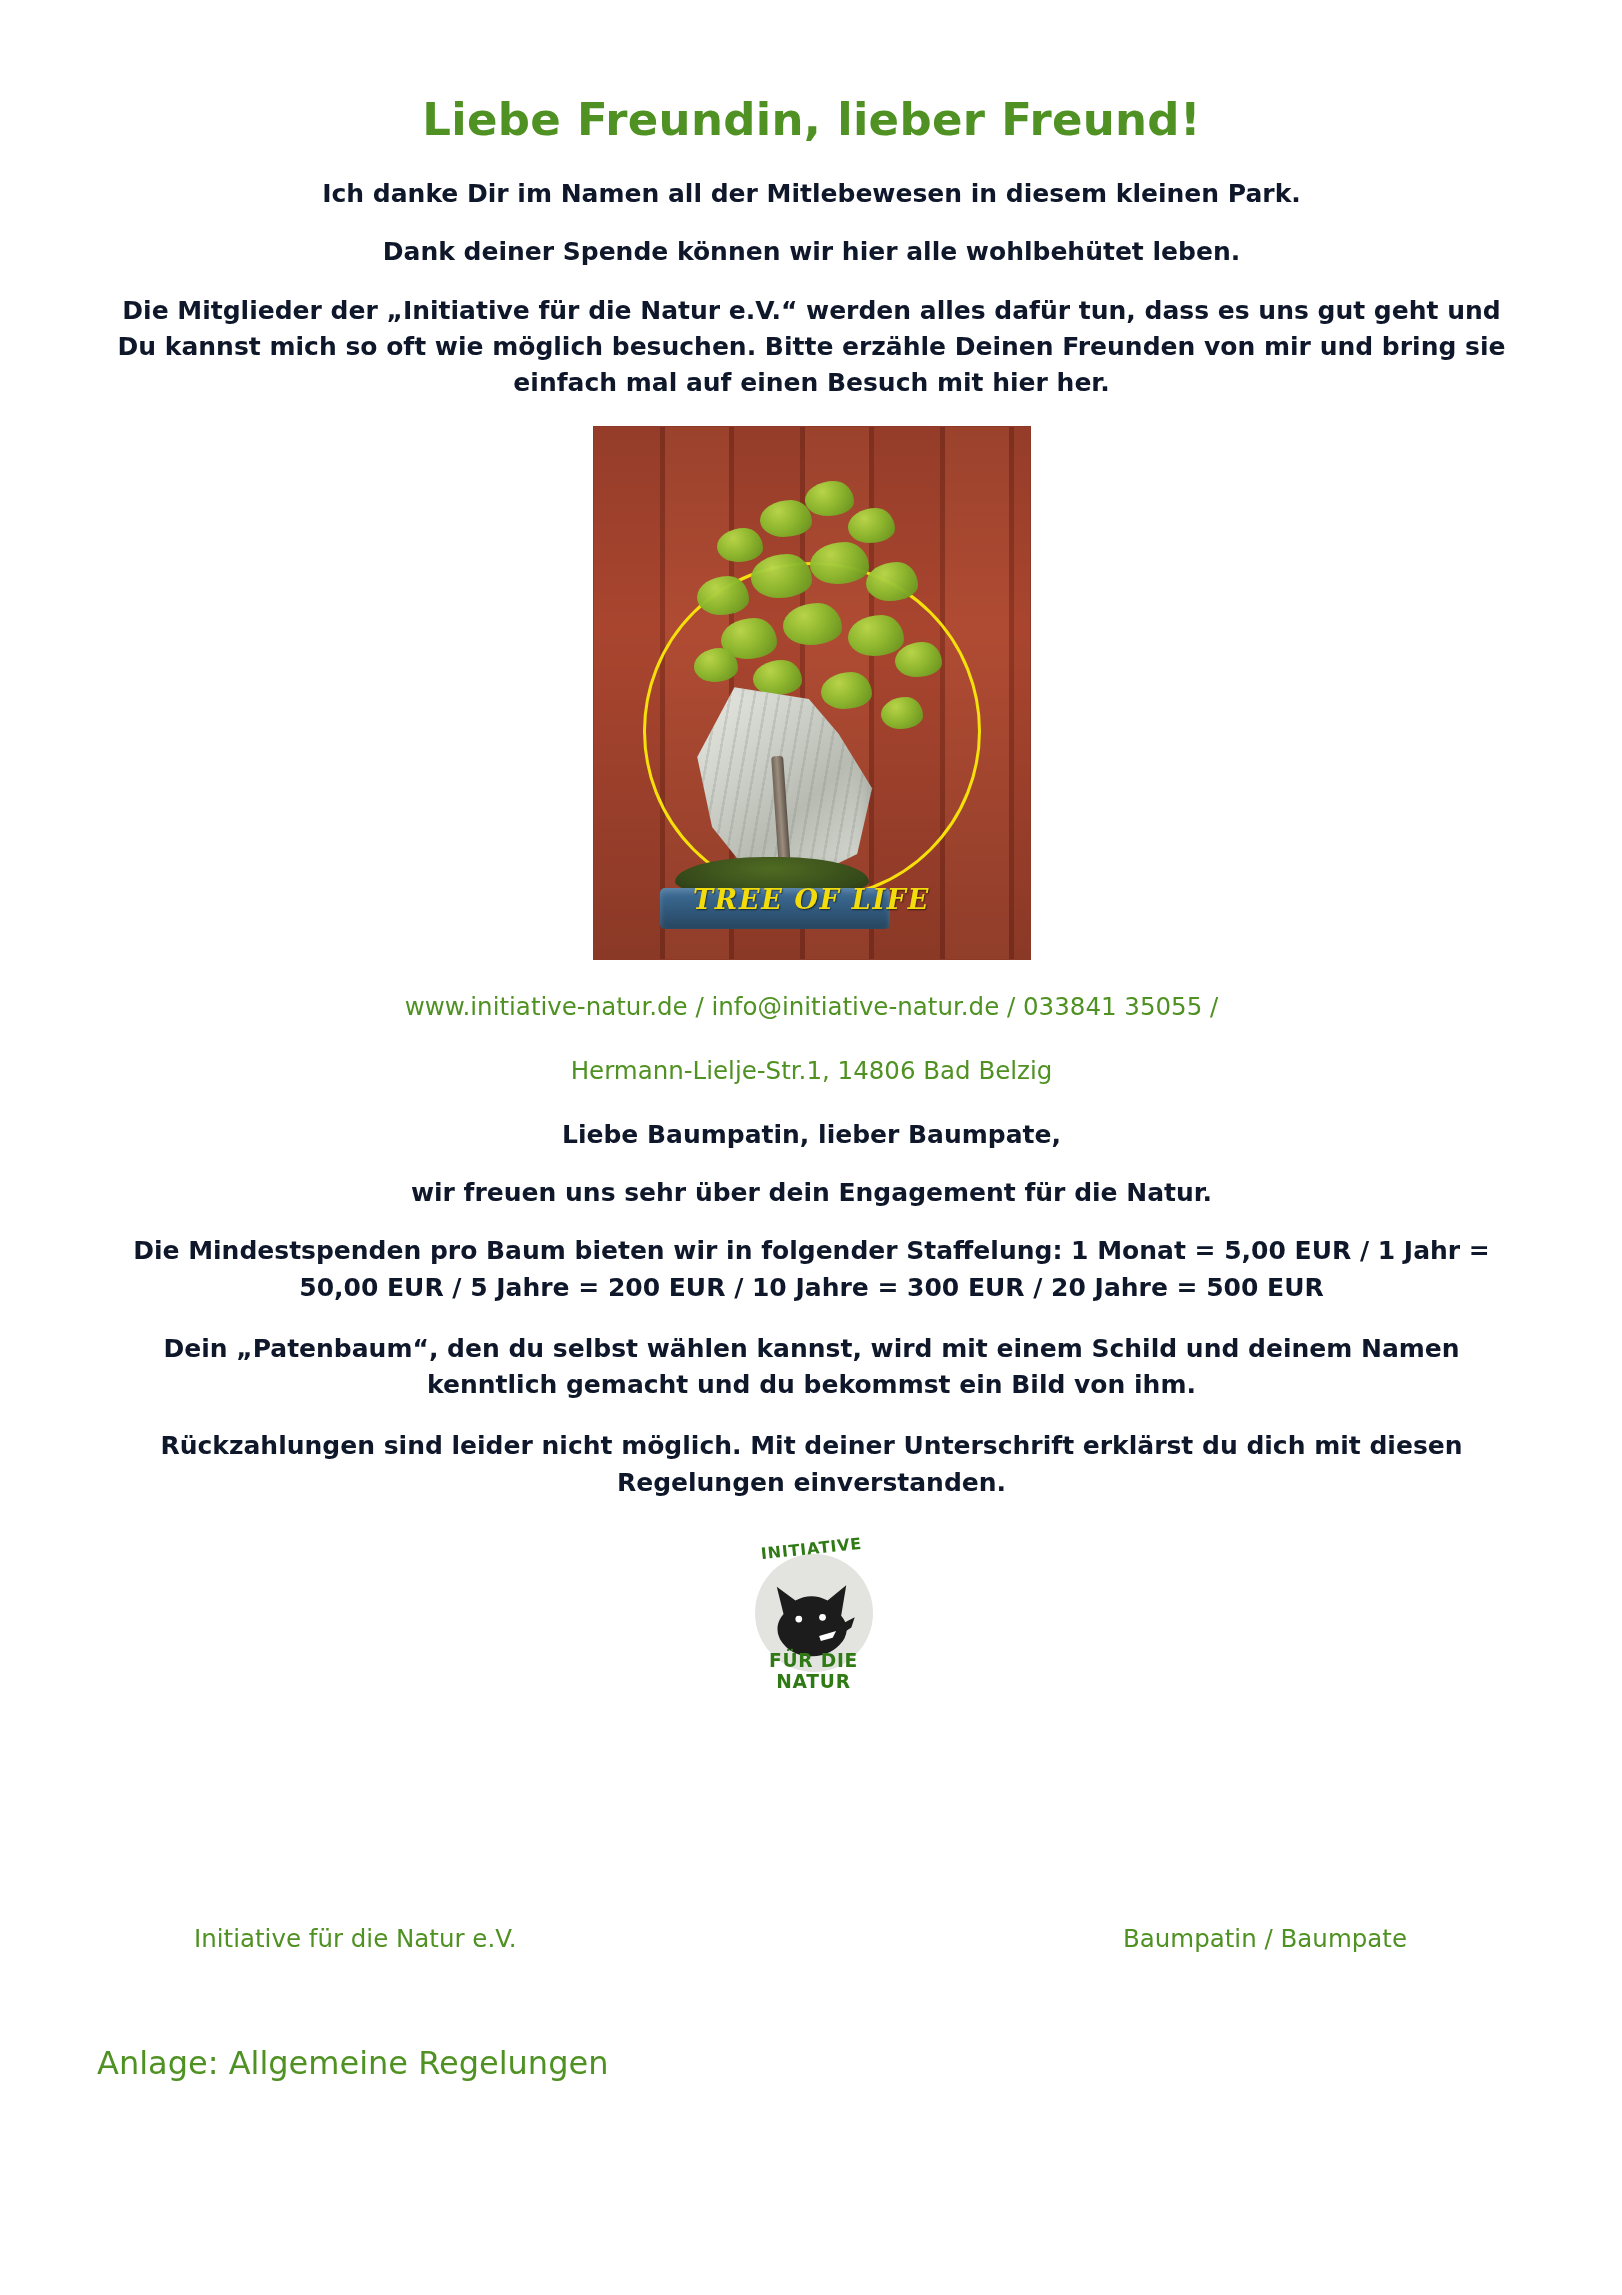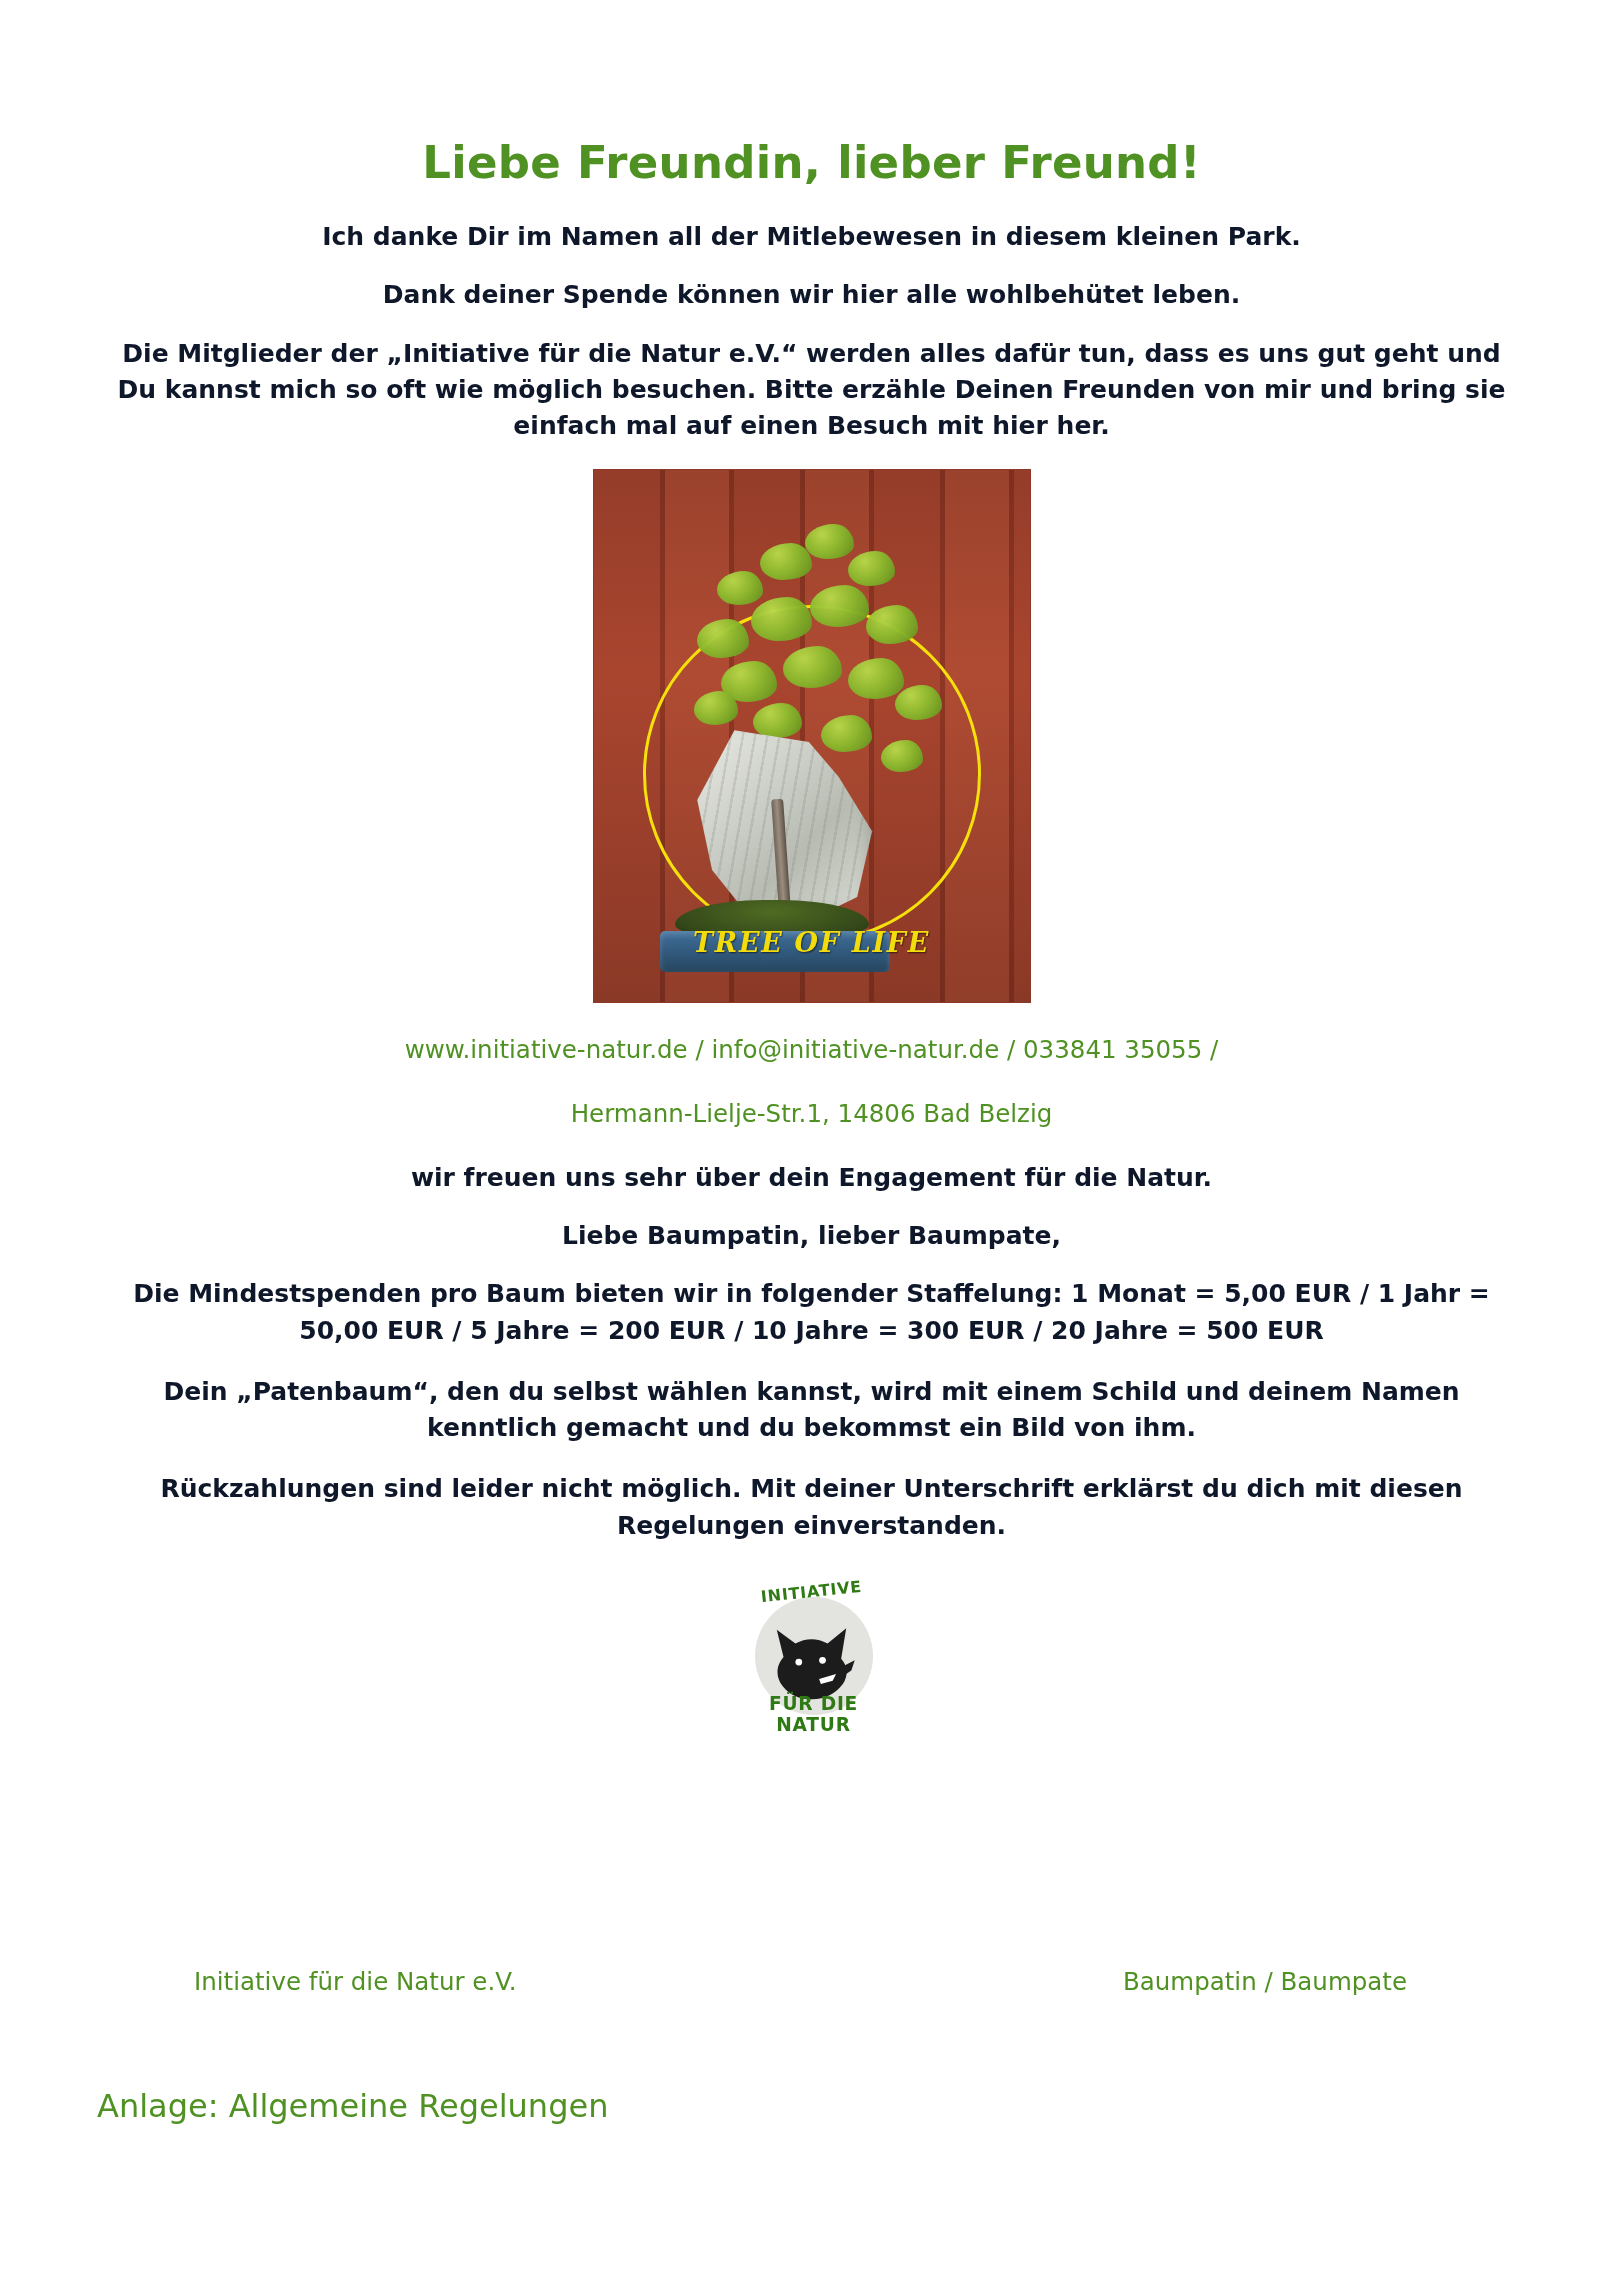--- a/index.html
+++ b/index.html
@@ -10,21 +10,21 @@
   body {
     width: 1623px;
     min-height: 2295px;
     font-family: "DejaVu Sans", sans-serif;
     color: #4f8a2a;
   }
   .page {
     width: 1623px;
     min-height: 2295px;
     box-sizing: border-box;
-    padding: 119px 97px 0 97px;
+    padding: 76px 97px 0 97px;
     position: relative;
   }
   .doc-title {
     text-align: center;
     font-size: 45px;
     font-weight: bold;
     color: #4f9122;
     letter-spacing: 0.3px;
     margin: 17px 0 29px 0;
     line-height: 1.2;
@@ -268,23 +268,23 @@
       <div class="moss"></div>
       <div class="pot"></div>
 
       <div class="tree-label">TREE OF LIFE</div>
     </div>
   </div>
 
   <p class="contact-line">www.initiative-natur.de / info@initiative-natur.de / 033841 35055 /</p>
   <p class="contact-line">Hermann-Lielje-Str.1, 14806 Bad Belzig</p>
 
+  <p class="para tight">Liebe Baumpatin, lieber Baumpate,</p>
+
   <p class="para tight">wir freuen uns sehr über dein Engagement für die Natur.</p>
-
-  <p class="para tight">Liebe Baumpatin, lieber Baumpate,</p>
 
   <p class="para block">Die Mindestspenden pro Baum bieten wir in folgender Staffelung: 1 Monat = 5,00 EUR / 1 Jahr = 50,00 EUR / 5 Jahre = 200 EUR / 10 Jahre = 300 EUR / 20 Jahre = 500 EUR</p>
 
   <p class="para block">Dein „Patenbaum“, den du selbst wählen kannst, wird mit einem Schild und deinem Namen kenntlich gemacht und du bekommst ein Bild von ihm.</p>
 
   <p class="para block">Rückzahlungen sind leider nicht möglich. Mit deiner Unterschrift erklärst du dich mit diesen Regelungen einverstanden.</p>
 
   <div class="logo-wrap">
     <div class="logo">
       <div class="logo-disc"></div>

